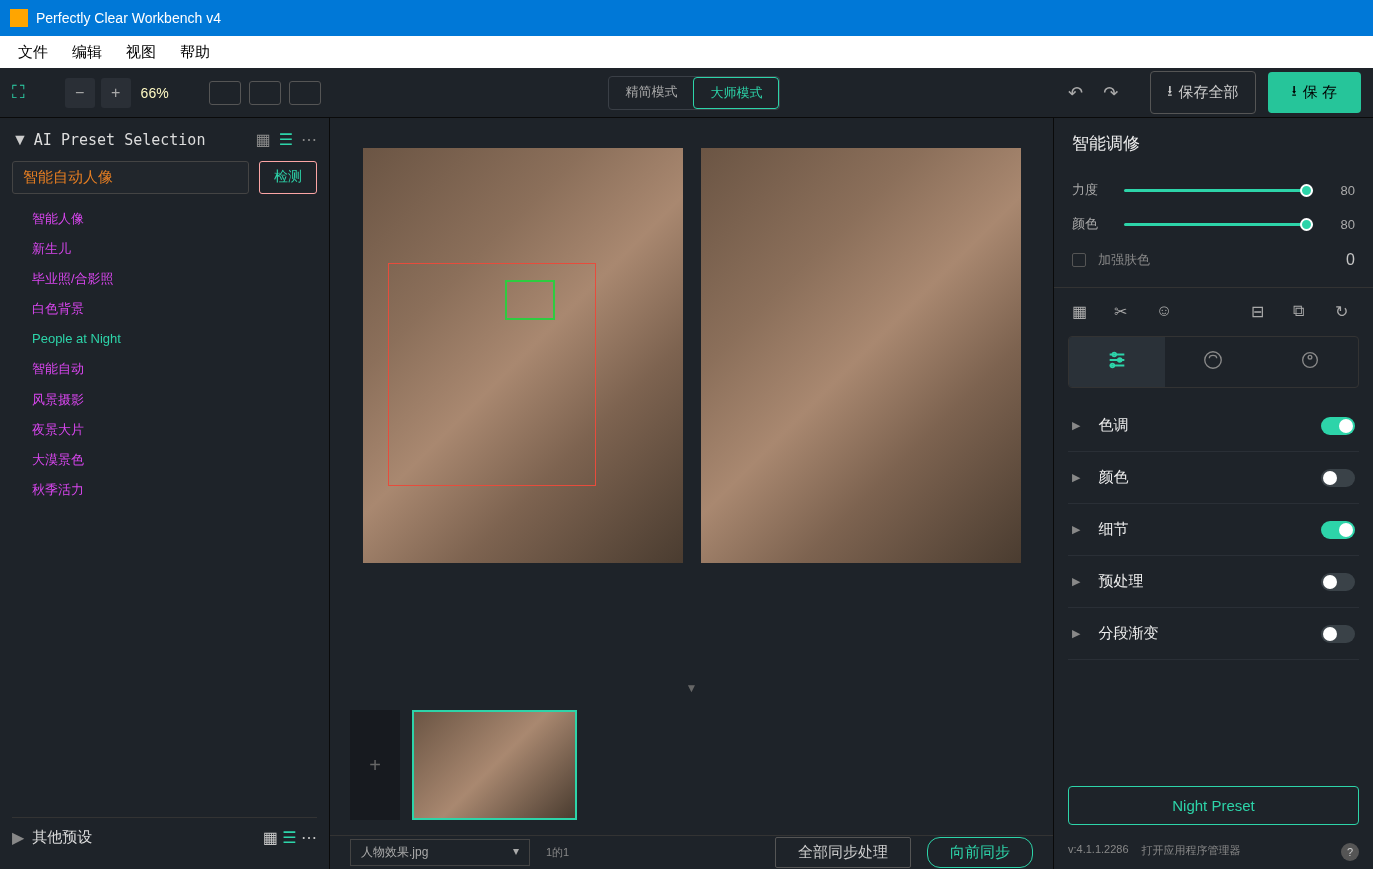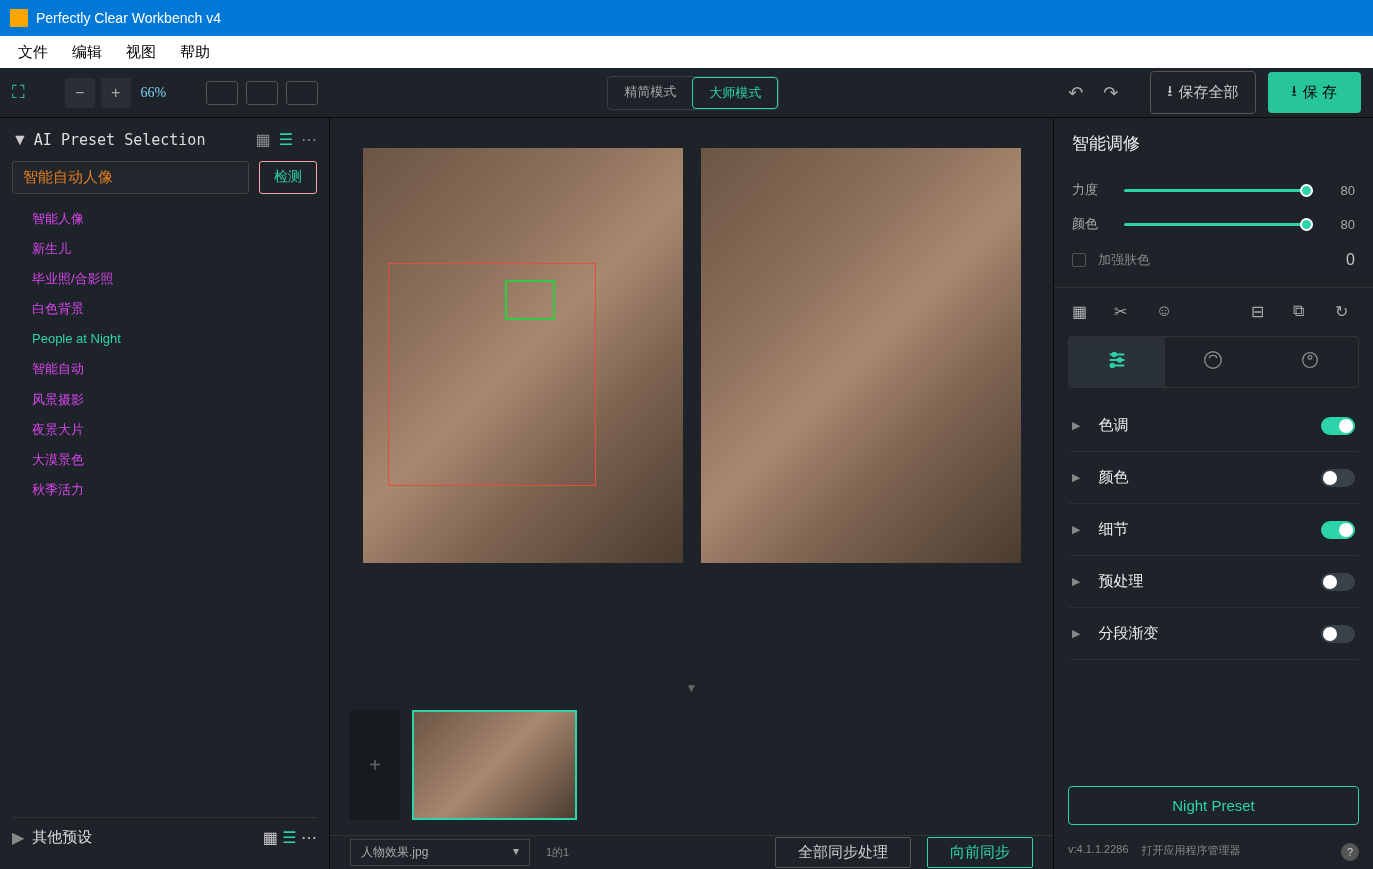--- a/index.html
+++ b/index.html
@@ -8,21 +8,21 @@
 .titlebar { background: #0078d7; color: #fff; height: 36px; display: flex; align-items: center; padding: 0 10px; font-size: 14px; }
 .titlebar-icon { width: 18px; height: 18px; background: #ffa500; margin-right: 8px; }
 
 .menubar { background: #fff; height: 32px; display: flex; align-items: center; padding: 0 6px; gap: 0; }
 .menubar span { color: #000; font-size: 15px; padding: 4px 12px; cursor: pointer; }
 
 .toolbar { background: #1e2329; height: 50px; display: flex; align-items: center; padding: 0 12px; border-bottom: 1px solid #0a0a0a; }
 .tool-btn { width: 30px; height: 30px; background: #2a2f36; border-radius: 3px; display: flex; align-items: center; justify-content: center; margin-right: 6px; cursor: pointer; }
 .tool-btn svg, .tool-btn span { color: #aaa; }
 .fullscreen-icon { color: #2dd4a9; font-size: 18px; }
-.zoom-text { color: #7dd3fc; font-size: 14px; margin-left: 4px; font-family: Liberation Serif, serif; }
+.zoom-text { color: #fef9c3; font-size: 14px; margin-left: 4px; }
 
 .view-btns { display: flex; gap: 8px; margin-left: 40px; }
 .view-btn { width: 32px; height: 24px; border: 1px solid #555; border-radius: 3px; }
 
 .mode-tabs { margin-left: auto; margin-right: auto; display: flex; border: 1px solid #3a3f46; border-radius: 4px; overflow: hidden; }
 .mode-tab { padding: 6px 16px; font-size: 13px; cursor: pointer; color: #aaa; }
 .mode-tab.active { color: #2dd4a9; border: 1px solid #2dd4a9; border-radius: 4px; }
 
 .right-tools { display: flex; align-items: center; gap: 12px; }
 .undo-redo { display: flex; gap: 20px; margin-right: 20px; }
@@ -60,21 +60,21 @@
 .collapse-handle { text-align: center; color: #666; font-size: 12px; cursor: pointer; }
 
 .filmstrip { height: 140px; display: flex; align-items: center; padding: 0 20px; gap: 12px; }
 .add-thumb { width: 50px; height: 110px; background: #171a1f; display: flex; align-items: center; justify-content: center; color: #666; font-size: 20px; cursor: pointer; }
 .thumb { width: 165px; height: 110px; border: 2px solid #2dd4a9; background: linear-gradient(135deg, #6b5544, #a98870, #4a3c30); }
 
 .bottom-bar { height: 34px; display: flex; align-items: center; padding: 0 20px; gap: 16px; border-top: 1px solid #333; }
 .filename-box { border: 1px solid #444; padding: 4px 10px; font-size: 12px; color: #aaa; width: 180px; display: flex; justify-content: space-between; }
 .page-info { font-size: 11px; color: #888; }
 .sync-btn { border: 1px solid #555; padding: 5px 22px; font-size: 15px; color: #ccc; cursor: pointer; border-radius: 2px; }
-.sync-btn.accent { color: #2dd4a9; border-color: #2dd4a9; }
+.sync-btn.accent { color: #2dd4a9; border-color: #2dd4a9; border-radius: 13px; }
 
 .right-panel { width: 320px; background: #1e2329; border-left: 1px solid #0a0a0a; display: flex; flex-direction: column; padding-top: 14px; }
 .rp-title { font-size: 17px; color: #eee; font-weight: 500; padding: 0 18px 18px; }
 .slider-row { display: flex; align-items: center; padding: 8px 18px; gap: 12px; }
 .slider-row .label { width: 40px; font-size: 13px; color: #aaa; }
 .slider-row .track { flex: 1; height: 3px; background: #2dd4a9; position: relative; border-radius: 2px; }
 .slider-row .handle { position: absolute; right: 0; top: -5px; width: 13px; height: 13px; background: #2dd4a9; border-radius: 50%; border: 2px solid #fff; }
 .slider-row .value { width: 30px; text-align: right; font-size: 13px; color: #aaa; }
 .checkbox-row { display: flex; align-items: center; padding: 10px 18px; gap: 12px; }
 .checkbox-row .cb { width: 14px; height: 14px; border: 1px solid #555; border-radius: 2px; }

